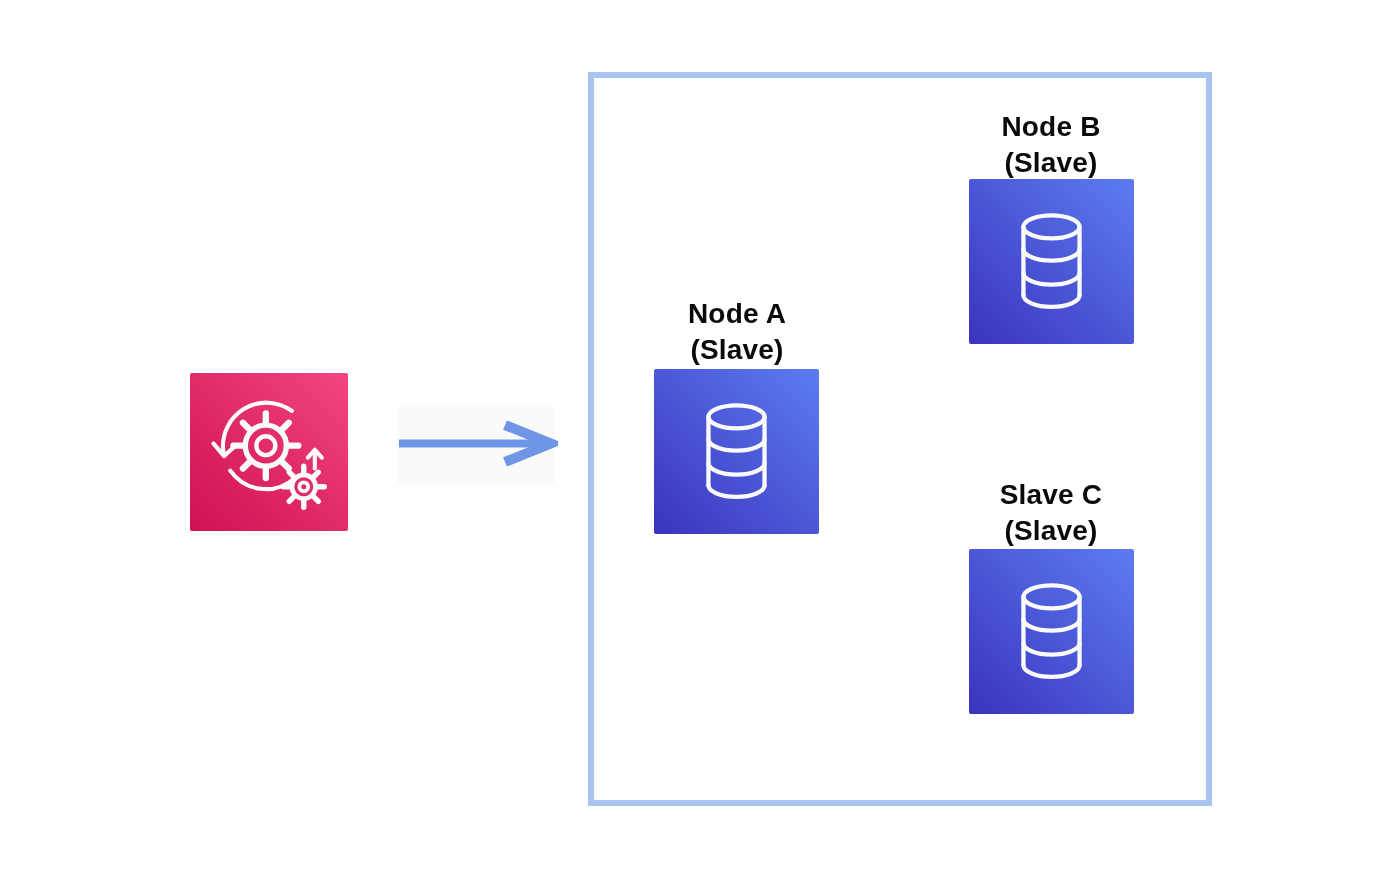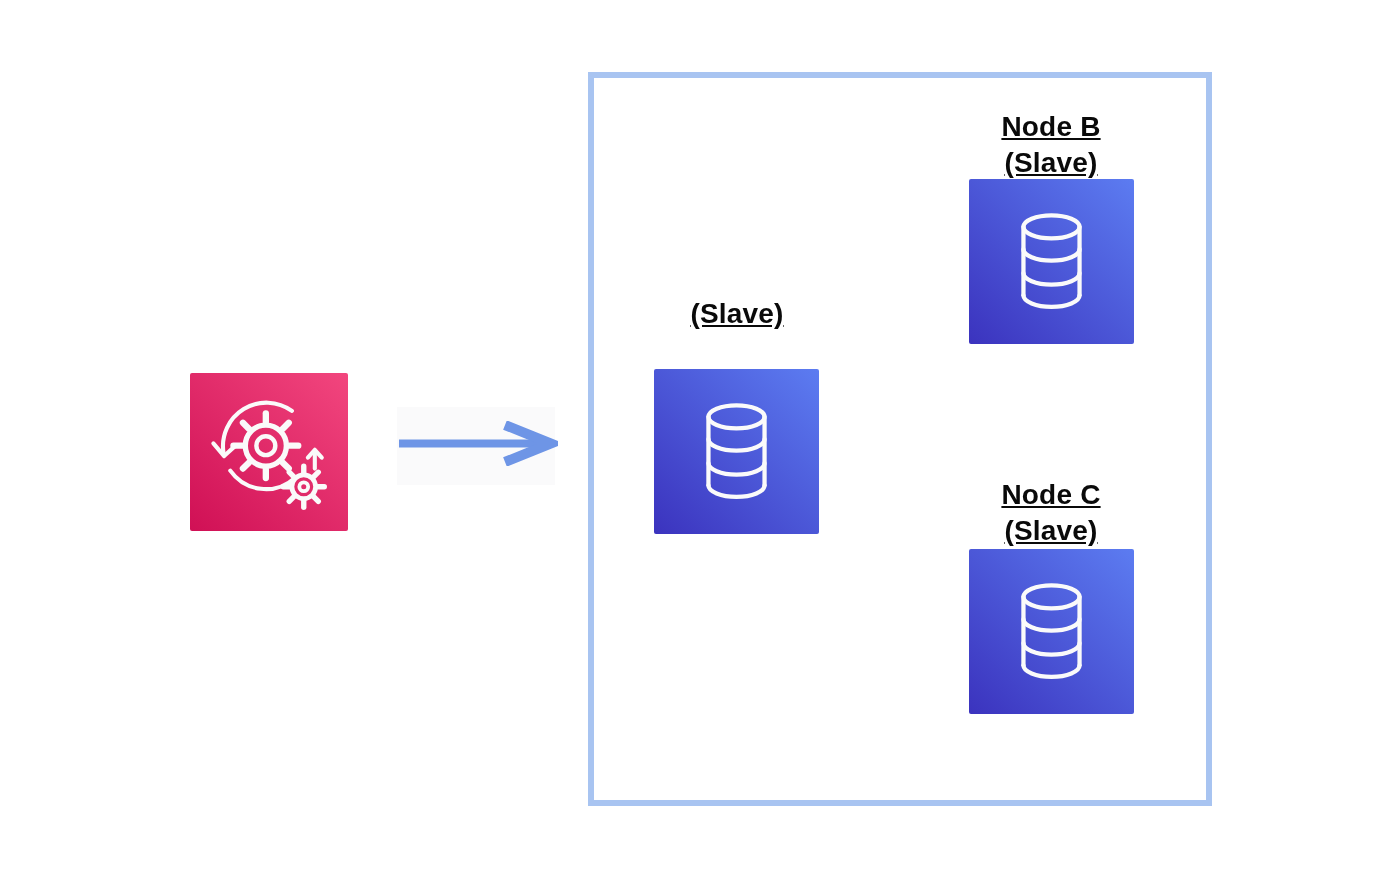--- a/index.html
+++ b/index.html
@@ -57,21 +57,21 @@
   }
   .flow-arrow svg{ width:100%; height:100%; display:block; }
   .cluster-box{
     position:absolute;
     left:588px; top:72px;
     width:624px; height:734px;
     border:6px solid var(--cluster-border);
     box-sizing:border-box;
     background:transparent;
   }
-  .node-label{ width:240px;text-decoration:underline; }
+  .node-label{ width:240px; }
   .node-label-a{ left:617px; top:296px; }
   .node-label-b{ left:931px; top:109px; }
   .node-label-c{ left:931px; top:477px; }
   .node-square{
     position:absolute;
     width:165px; height:165px;
     background:linear-gradient(45deg,var(--node-gradient-start),var(--node-gradient-end));
     border-radius:2px;
   }
   .node-square svg{ width:100%; height:100%; display:block; }
@@ -132,20 +132,21 @@
         <line x1="3" y1="22.5" x2="146" y2="22.5" stroke="#6e95e6" stroke-width="8"></line>
         <polyline points="109,4 155,22.5 109,41" stroke="#6e95e6" stroke-width="10" fill="none" stroke-linecap="butt" stroke-linejoin="miter"></polyline>
       </svg>
     </span>
   </div>
 
   <div class="cluster-box"></div>
 
   <div>
     <div class="diagram-label node-label node-label-a">
+      <div>Node A</div>
       <div>(Slave)</div>
     </div>
     <div class="node-square node-square-a">
       <span>
         <svg viewBox="0 0 100 100" fill="none" stroke="#fafafa" stroke-width="2.6" stroke-linecap="round" aria-hidden="true">
           <ellipse cx="50" cy="29" rx="17" ry="7"></ellipse>
           <line x1="33" y1="29" x2="33" y2="70.5"></line>
           <line x1="67" y1="29" x2="67" y2="70.5"></line>
           <path d="M 33 42.5 A 17 7 0 0 0 67 42.5"></path>
           <path d="M 33 57   A 17 7 0 0 0 67 57"></path>
@@ -169,21 +170,21 @@
           <path d="M 33 42.5 A 17 7 0 0 0 67 42.5"></path>
           <path d="M 33 57   A 17 7 0 0 0 67 57"></path>
           <path d="M 33 70.5 A 17 7 0 0 0 67 70.5"></path>
         </svg>
       </span>
     </div>
   </div>
 
   <div>
     <div class="diagram-label node-label node-label-c">
-      <div>Node C</div>
+      <div>Slave C</div>
       <div>(Slave)</div>
     </div>
     <div class="node-square node-square-c">
       <span>
         <svg viewBox="0 0 100 100" fill="none" stroke="#fafafa" stroke-width="2.6" stroke-linecap="round" aria-hidden="true">
           <ellipse cx="50" cy="29" rx="17" ry="7"></ellipse>
           <line x1="33" y1="29" x2="33" y2="70.5"></line>
           <line x1="67" y1="29" x2="67" y2="70.5"></line>
           <path d="M 33 42.5 A 17 7 0 0 0 67 42.5"></path>
           <path d="M 33 57   A 17 7 0 0 0 67 57"></path>

